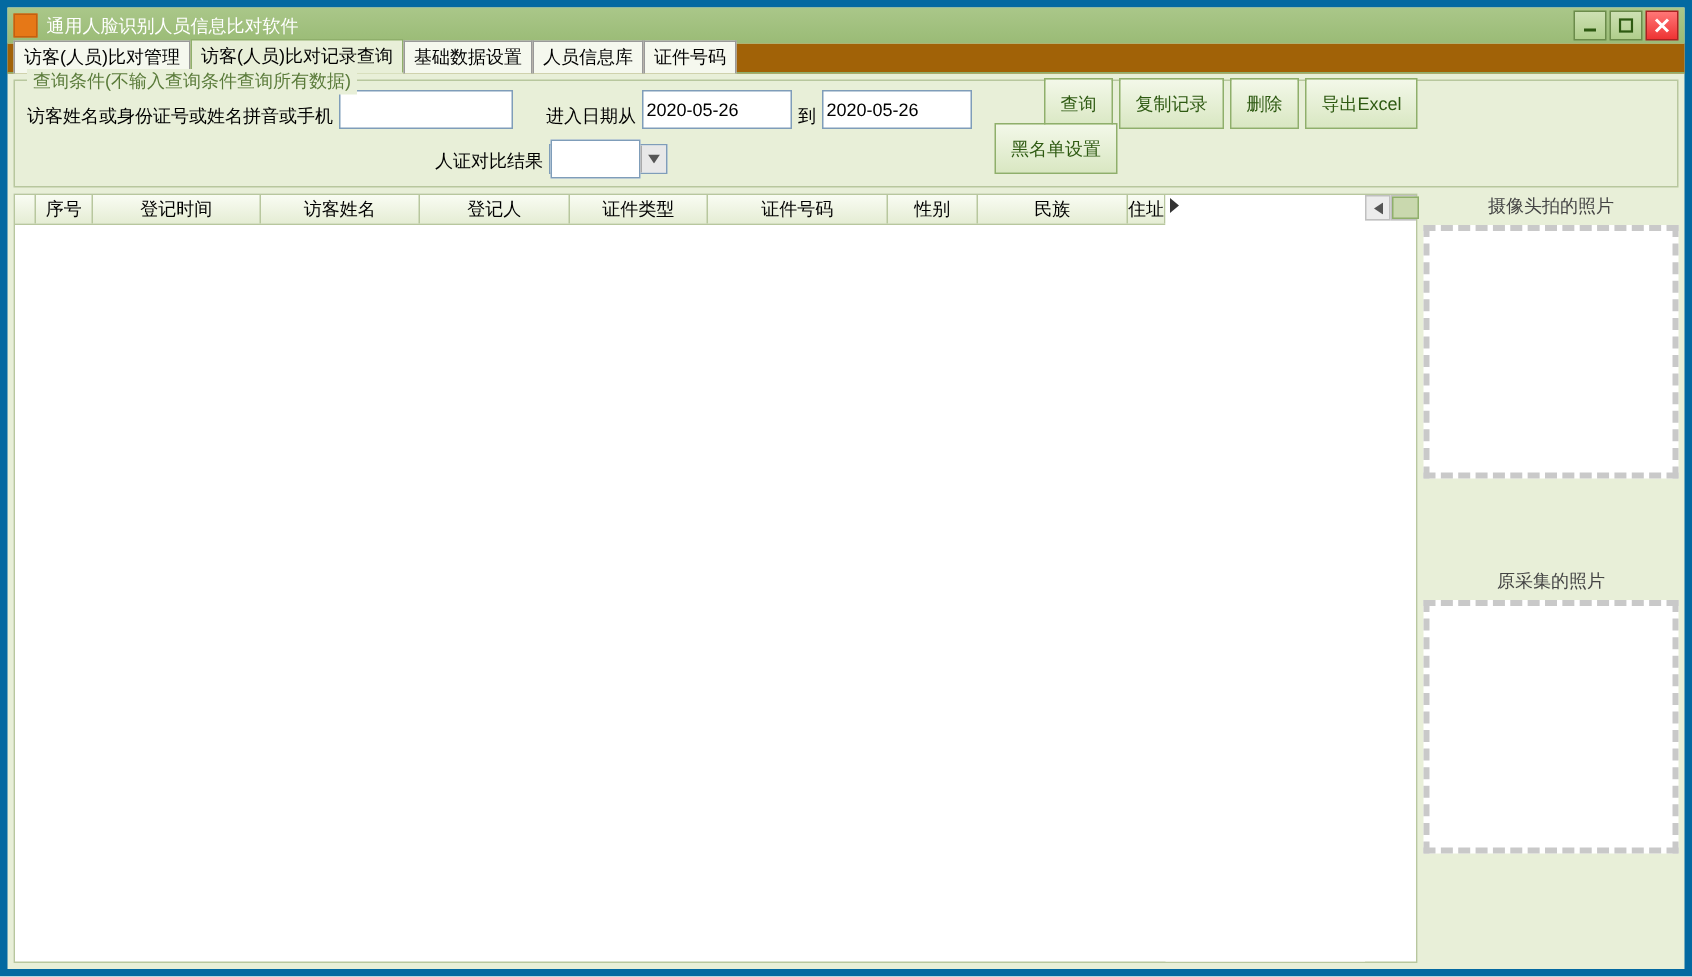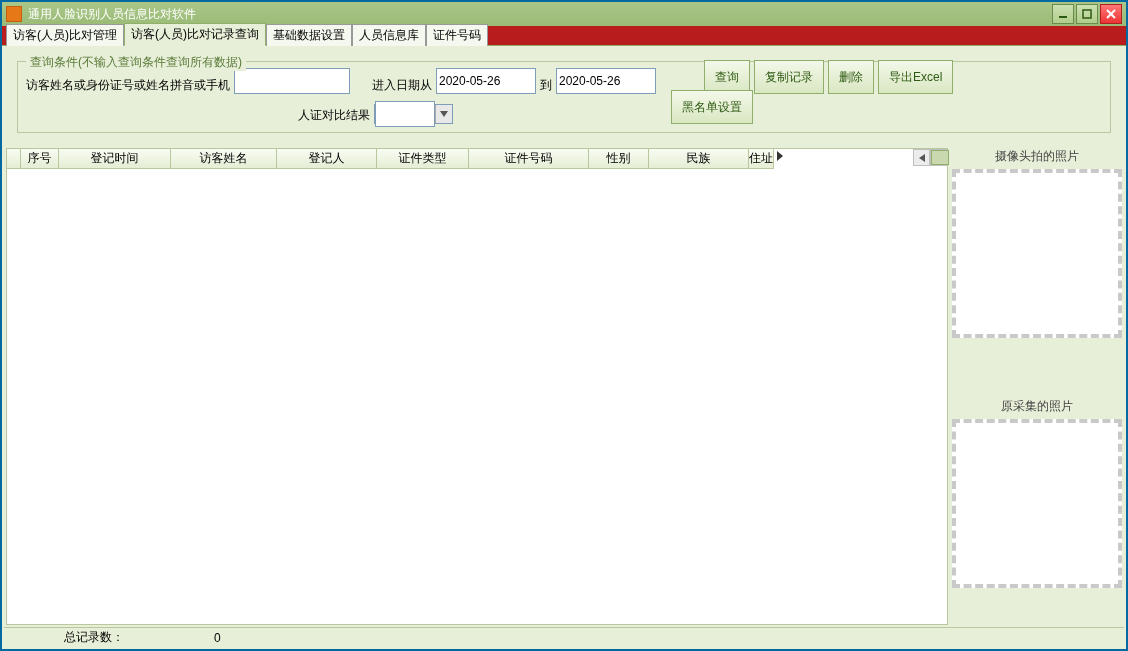--- a/index.html
+++ b/index.html
@@ -11,21 +11,21 @@
     margin: 0;
     padding: 0;
     background: #fff;
     width: 1128px;
     height: 651px;
     overflow: hidden;
   }
   .window {
     width: 1128px;
     height: 651px;
-    border: 2px solid #0369a1;
+    border: 5px solid #0369a1;
     background: #e8efd8;
     display: flex;
     flex-direction: column;
   }
   .titlebar {
     height: 24px;
     background: linear-gradient(to bottom, #aac789, #9abb76);
     display: flex;
     align-items: center;
     padding-left: 4px;
@@ -60,21 +60,21 @@
     background: linear-gradient(to bottom, #f77, #e33);
     border-color: #a22;
     color: #fff;
   }
   .win-btn svg { display:block; }
   .tabs {
     height: 20px;
     display: flex;
     align-items: flex-end;
     padding-left: 4px;
-    background: #b91c1c;
+    background: #a16207;
     border-bottom: 1px solid #8faf6b;
   }
   .tab {
     padding: 2px 6px;
     border: 1px solid #999;
     border-bottom: none;
     background: #f5f8ee;
     margin-right: 0px;
     cursor: pointer;
     position: relative;
@@ -87,21 +87,21 @@
     border-bottom: 1px solid #e8efd8;
   }
   .content {
     flex: 1;
     display: flex;
     flex-direction: column;
     padding: 2px;
   }
   .fieldset {
     border: 1px solid #b8c79e;
-    margin: 13px;
+    margin: 2px;
     padding: 6px 8px 8px 8px;
     position: relative;
   }
   .fieldset-legend {
     position: absolute;
     top: -8px;
     left: 8px;
     background: #e8efd8;
     padding: 0 4px;
     color: #5a7b3a;
@@ -352,18 +352,14 @@
           <div class="photo-title">摄像头拍的照片</div>
           <div class="photo-frame"></div>
         </div>
         <div class="photo-box">
           <div class="photo-title">原采集的照片</div>
           <div class="photo-frame"></div>
         </div>
       </div>
     </div>
 
-    <div class="statusbar">
-      <span>总记录数：</span>
-      <span>0</span>
-    </div>
   </div>
 </div>
 
 </body></html>

